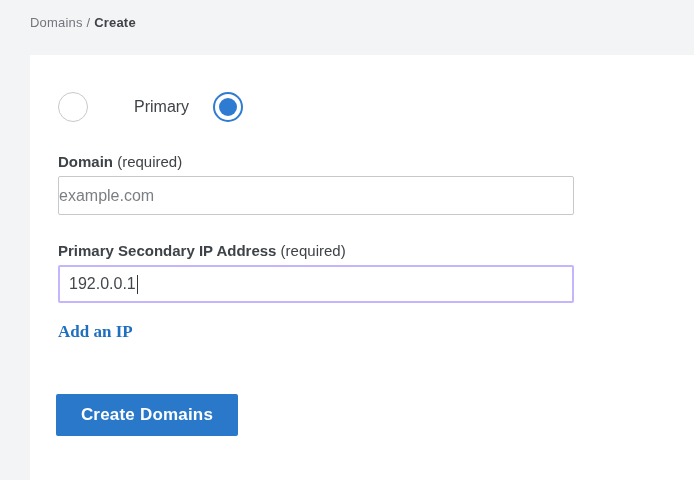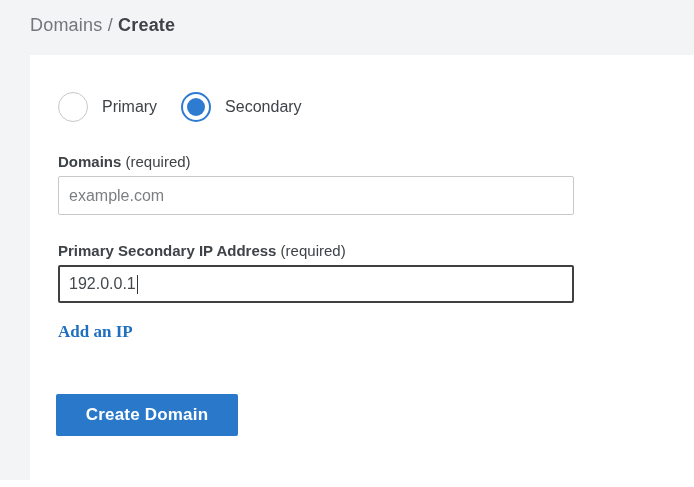--- a/index.html
+++ b/index.html
@@ -28,21 +28,21 @@
     padding: 15px 0 0 30px;
   }
   .left-strip {
     position: absolute;
     top: 55px; left: 0;
     width: 30px;
     height: 425px;
     background: #f3f4f6;
   }
   .breadcrumb {
-    font-size: 18px;
+    font-size: 13px;
     letter-spacing: 0.2px;
     color: #73767a;
   }
   .breadcrumb .crumb-parent { color: #73767a; font-weight: 400; cursor: pointer; }
   .breadcrumb .crumb-current { color: #3f4347; font-weight: 700; }
 
   
   .panel {
     position: absolute;
     top: 55px; left: 30px;
@@ -56,20 +56,21 @@
   
   .radio-row {
     margin-top: 37px;
     display: flex;
     align-items: center;
   }
   .radio-option {
     display: flex;
     align-items: center;
     cursor: pointer;
+    gap: 32px;
   }
   .radio-option + .radio-option { margin-left: 12px; }
   .radio-circle {
     box-sizing: border-box;
     width: 30px; height: 30px;
     border-radius: 50%;
     background: #ffffff;
     border: 1px solid #c5c9cc;
     display: flex;
     align-items: center;
@@ -104,26 +105,25 @@
   
   .textbox {
     box-sizing: border-box;
     width: 516px;
     height: 39px;
     border: 1px solid #c6c9cc;
     border-radius: 2px;
     background: #ffffff;
     display: flex;
     align-items: center;
-    padding-left: 10px;
     font-size: 16px;
     cursor: text;
   }
   .textbox.focused {
-    border: 2px solid #404040;
+    border: 2px solid #c4b5fd;
     padding-left: 9px;
     height: 38px;
   }
   .textbox .ghost-value { color: #7b7f82; }
   .textbox .typed-value { color: #44484c; }
   .caret {
     display: inline-block;
     width: 1px;
     height: 19px;
     background: #33373b;
@@ -176,40 +176,39 @@
 
     <div class="radio-row">
       <div class="radio-option">
         <span class="radio-circle"></span>
         <span class="radio-label">Primary</span>
       </div>
       <div class="radio-option">
         <span class="radio-circle checked">
           <span class="radio-dot"></span>
         </span>
-        <span class="radio-label">Secondary</span>
       </div>
     </div>
 
     <div class="field-label">
-      <span class="label-strong">Domains</span>
+      <span class="label-strong">Domain</span>
       <span class="label-required">(required)</span>
     </div>
     <div class="textbox" role="textbox">
       <span class="ghost-value">example.com</span>
     </div>
 
     <div class="field-label second">
       <span class="label-strong">Primary Secondary IP Address</span>
       <span class="label-required">(required)</span>
     </div>
     <div class="textbox focused" role="textbox">
       <span class="typed-value">192.0.0.1</span>
         <span class="caret"></span>
     </div>
 
     <a class="add-ip-link">Add an IP</a>
 
-    <button class="submit-btn">Create Domain</button>
+    <button class="submit-btn">Create Domains</button>
 
   </div>
 
 </div>
 
 </body></html>

